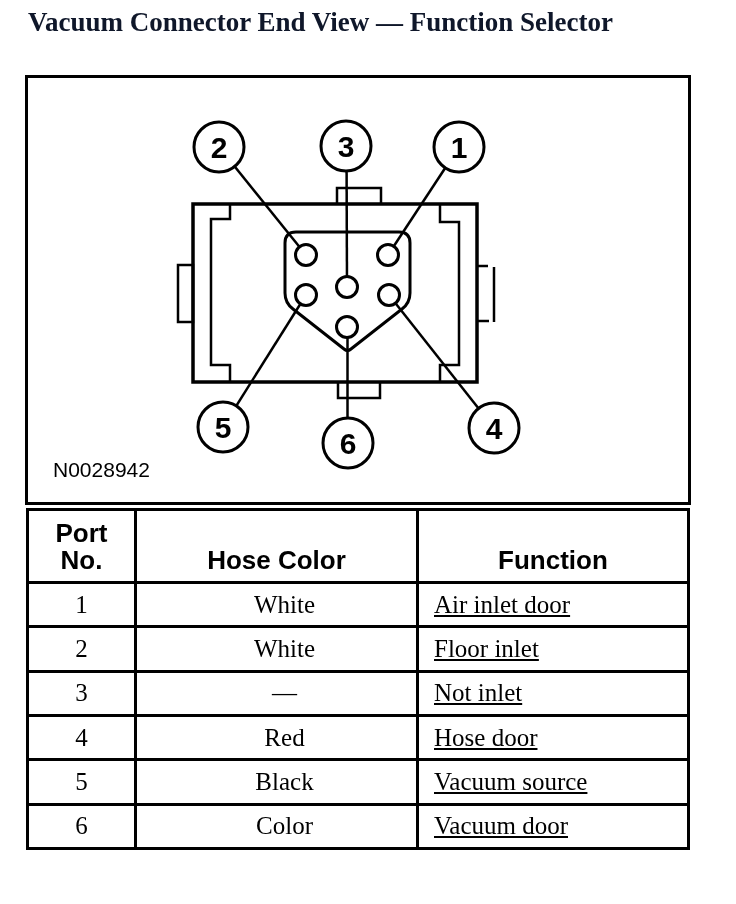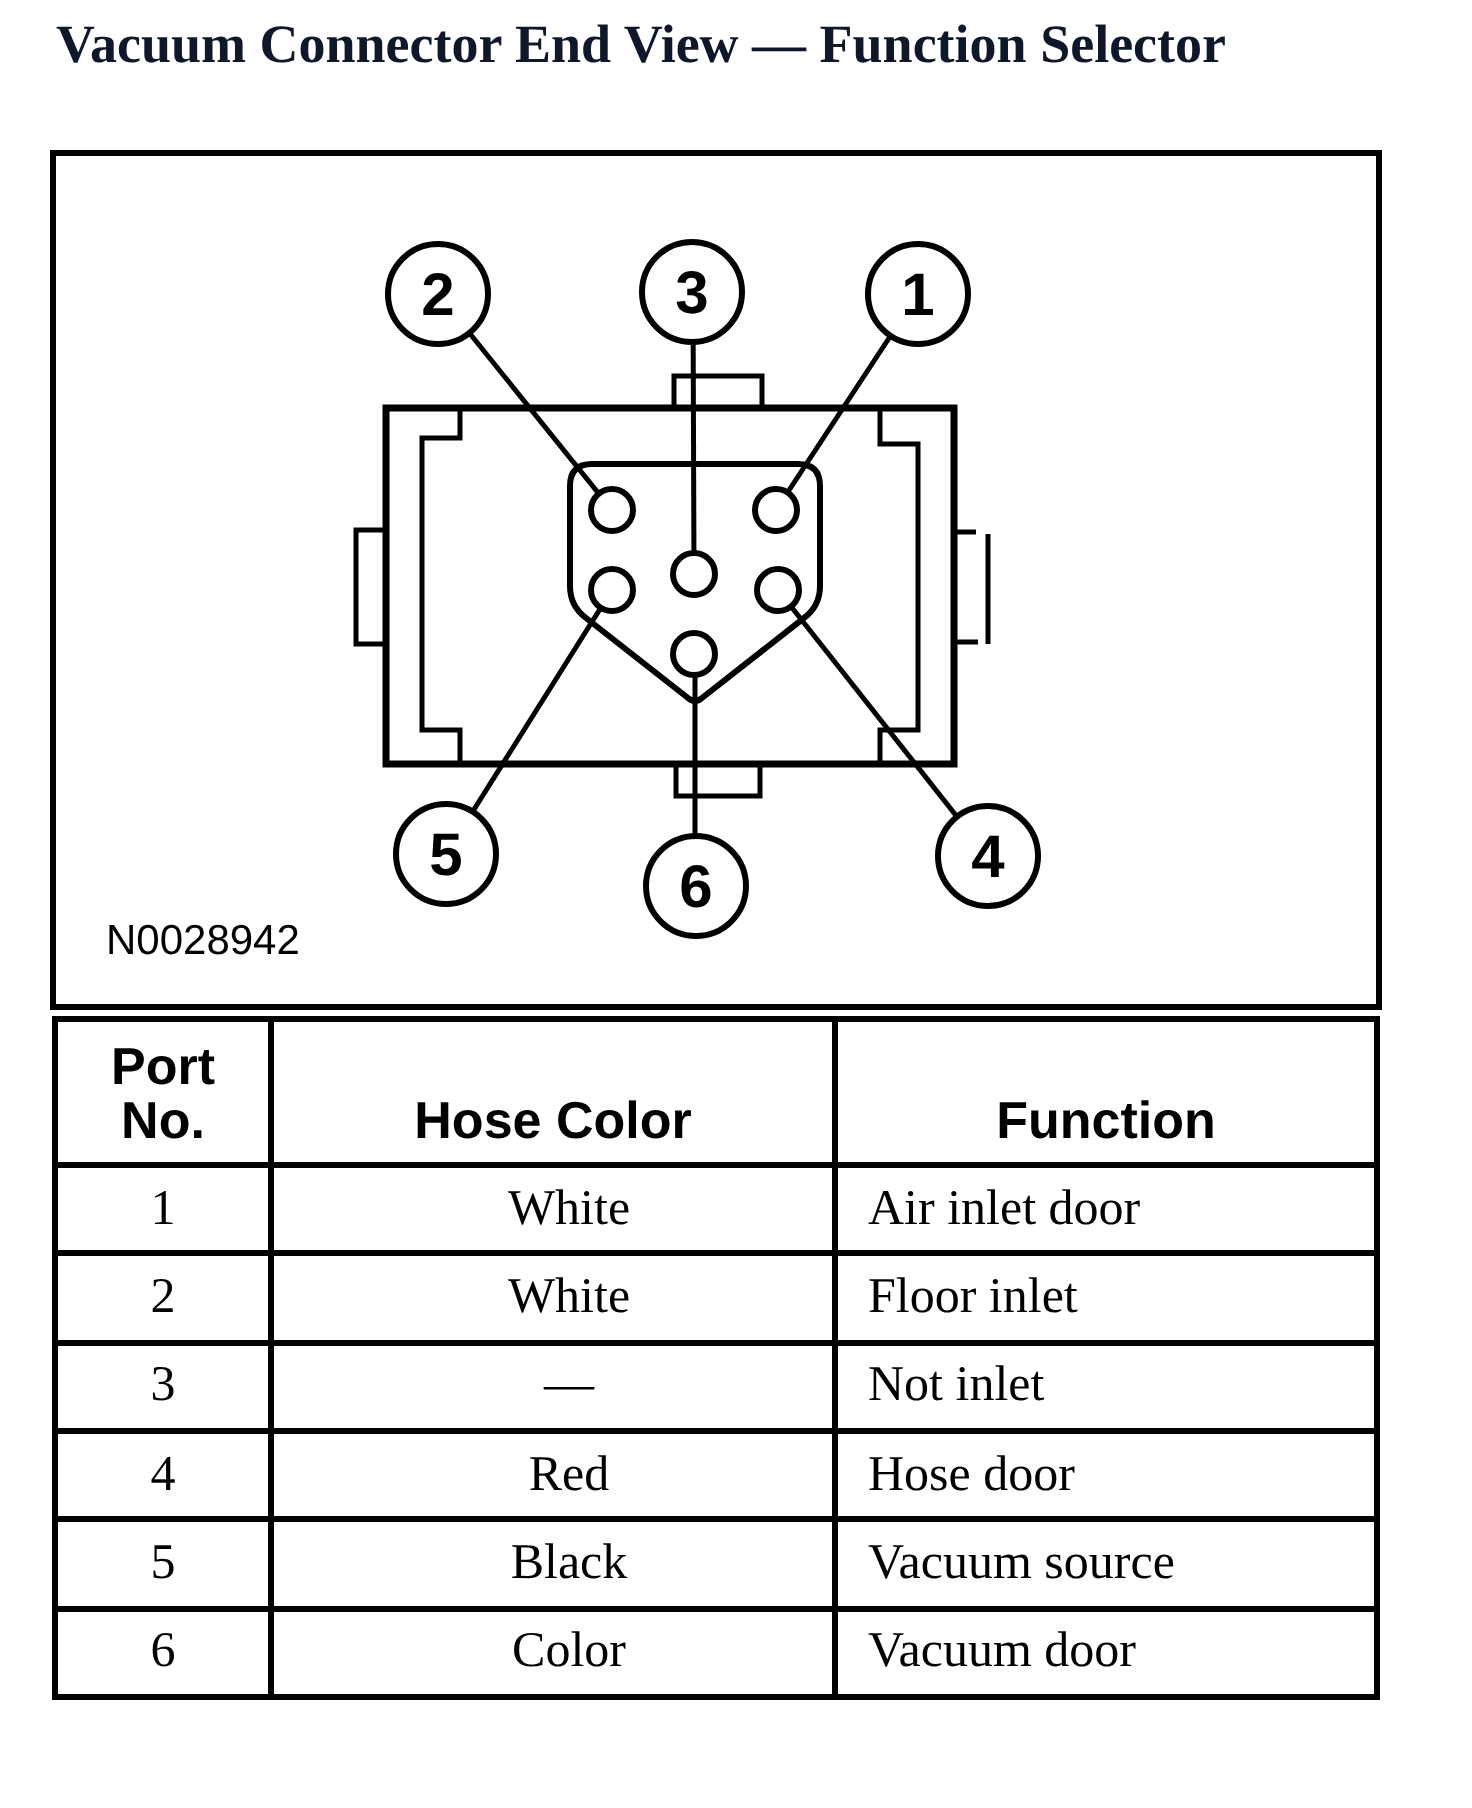--- a/index.html
+++ b/index.html
@@ -69,21 +69,21 @@
     padding: 0 0 7px 0;
   }
   .port-table td {
     font-family: "Liberation Serif", serif;
     font-size: 25px;
     vertical-align: middle;
     padding: 0;
   }
   .cell-port { text-align: center; }
   .cell-hose { text-align: center; padding-left: 16px !important; }
-  .cell-func { text-align: left; padding-left: 15px !important; }
+  .cell-func { text-align: left; padding-left: 15px !important; text-decoration: underline; }
 </style>
 </head>
 <body>
 
 <div class="page">
 
   <div class="title">
     <div>Vacuum Connector End View — Function Selector</div>
   </div>
 

